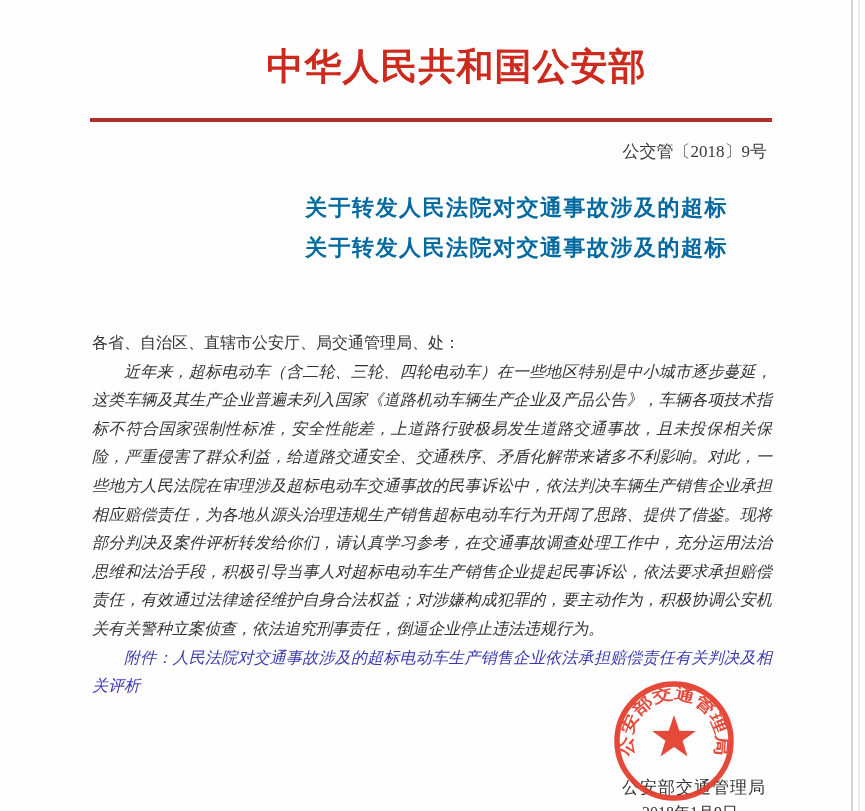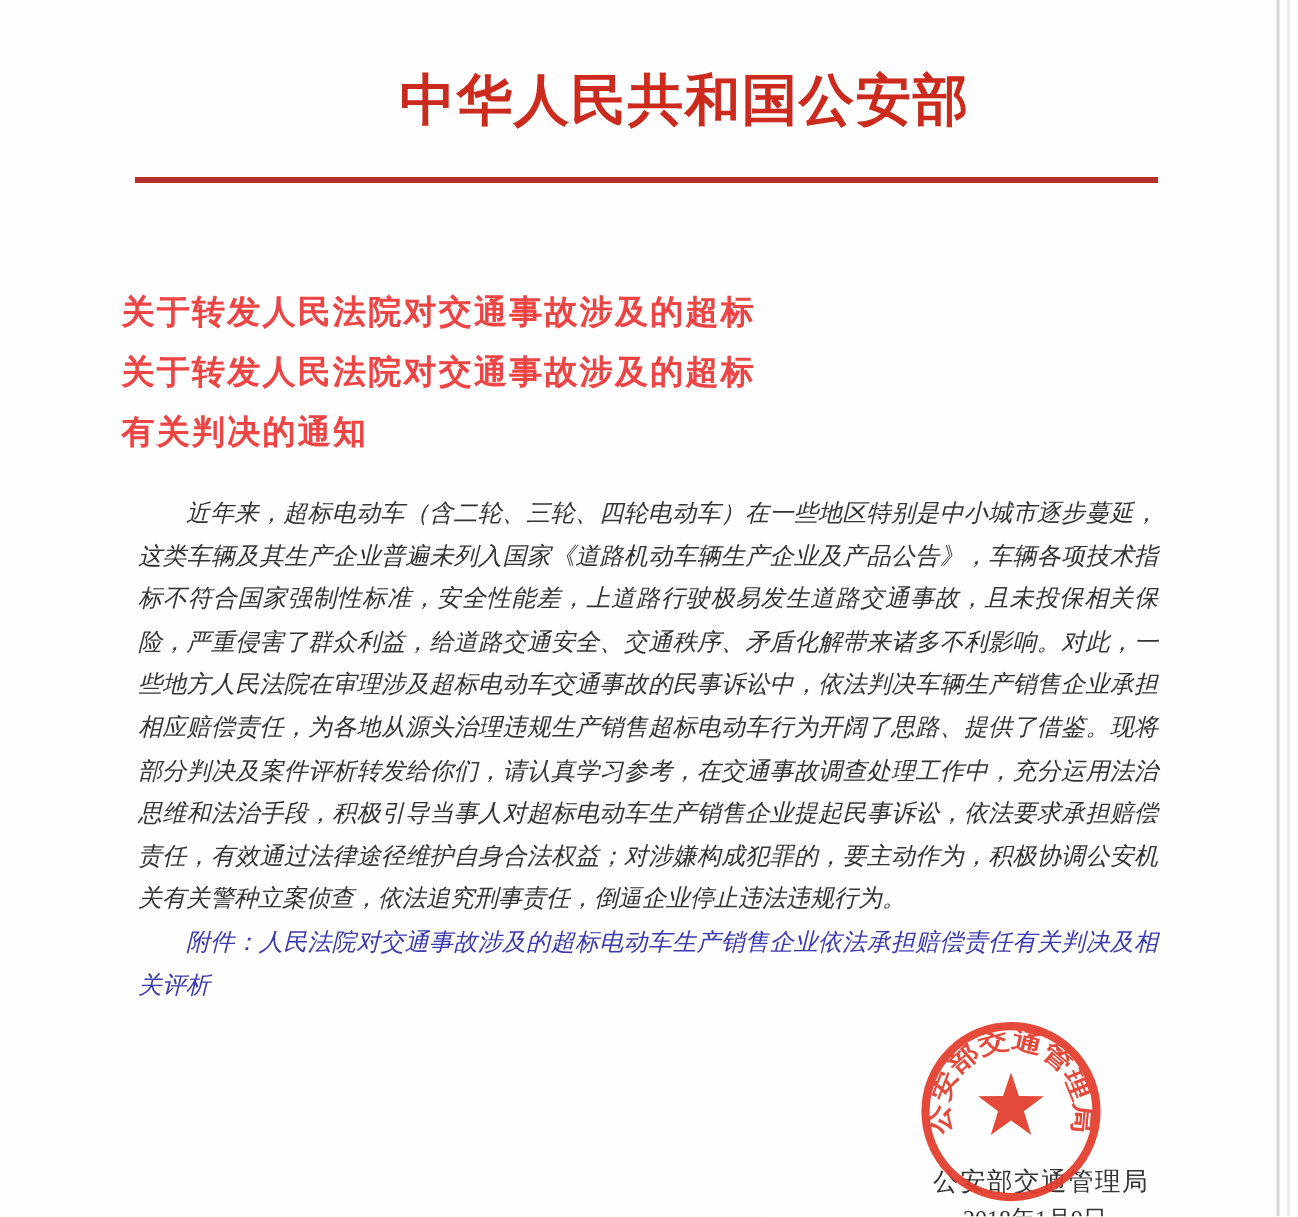--- a/index.html
+++ b/index.html
@@ -42,28 +42,28 @@
     background: #b23029;
   }
   .doc-number {
     position: absolute;
     top: 140px; right: 98px;
     font-size: 17px;
     color: #3a3a3a;
   }
   .notice-title {
     position: absolute;
-    left: 81px; top: 188px;
+    left: 104px; top: 188px;
     width: 624px;
-    text-align: left;
+    text-align: right;
     font-size: 22px;
     font-weight: bold;
     letter-spacing: 1.5px;
     line-height: 40px;
-    color: #ef4444;
+    color: #0369a1;
   }
   .body-text {
     position: absolute;
     left: 92px; top: 329px;
     width: 680px;
     font-size: 16px;
     line-height: 28.6px;
     color: #333333;
     text-align: justify;
   }
@@ -101,28 +101,29 @@
 
 <div class="page">
 
   <div class="right-border-1"></div>
   <div class="right-border-2"></div>
 
   <div class="ministry-header">中华人民共和国公安部</div>
 
   <div class="red-divider"></div>
 
+  <div class="doc-number">公交管〔2018〕9号</div>
 
   <div class="notice-title">
     <div>关于转发人民法院对交通事故涉及的超标</div>
     <div>关于转发人民法院对交通事故涉及的超标</div>
-    <div>有关判决的通知</div>
   </div>
 
   <div class="body-text">
+    <p>各省、自治区、直辖市公安厅、局交通管理局、处：</p>
     <p class="indent">近年来，超标电动车（含二轮、三轮、四轮电动车）在一些地区特别是中小城市逐步蔓延，这类车辆及其生产企业普遍未列入国家《道路机动车辆生产企业及产品公告》，车辆各项技术指标不符合国家强制性标准，安全性能差，上道路行驶极易发生道路交通事故，且未投保相关保险，严重侵害了群众利益，给道路交通安全、交通秩序、矛盾化解带来诸多不利影响。对此，一些地方人民法院在审理涉及超标电动车交通事故的民事诉讼中，依法判决车辆生产销售企业承担相应赔偿责任，为各地从源头治理违规生产销售超标电动车行为开阔了思路、提供了借鉴。现将部分判决及案件评析转发给你们，请认真学习参考，在交通事故调查处理工作中，充分运用法治思维和法治手段，积极引导当事人对超标电动车生产销售企业提起民事诉讼，依法要求承担赔偿责任，有效通过法律途径维护自身合法权益；对涉嫌构成犯罪的，要主动作为，积极协调公安机关有关警种立案侦查，依法追究刑事责任，倒逼企业停止违法违规行为。</p>
     <p class="indent attachment-line"><span>附件：</span><a class="attachment-link">人民法院对交通事故涉及的超标电动车生产销售企业依法承担赔偿责任有关判决及相关评析</a></p>
   </div>
 
   <div class="signature">公安部交通管理局</div>
 
   <div class="issue-date">2018年1月9日</div>
 
   <svg class="seal" viewBox="0 0 134 134" xmlns="http://www.w3.org/2000/svg">
     <circle cx="67" cy="67" r="57" fill="none" stroke="#e23a2a" stroke-width="5.5"></circle>

